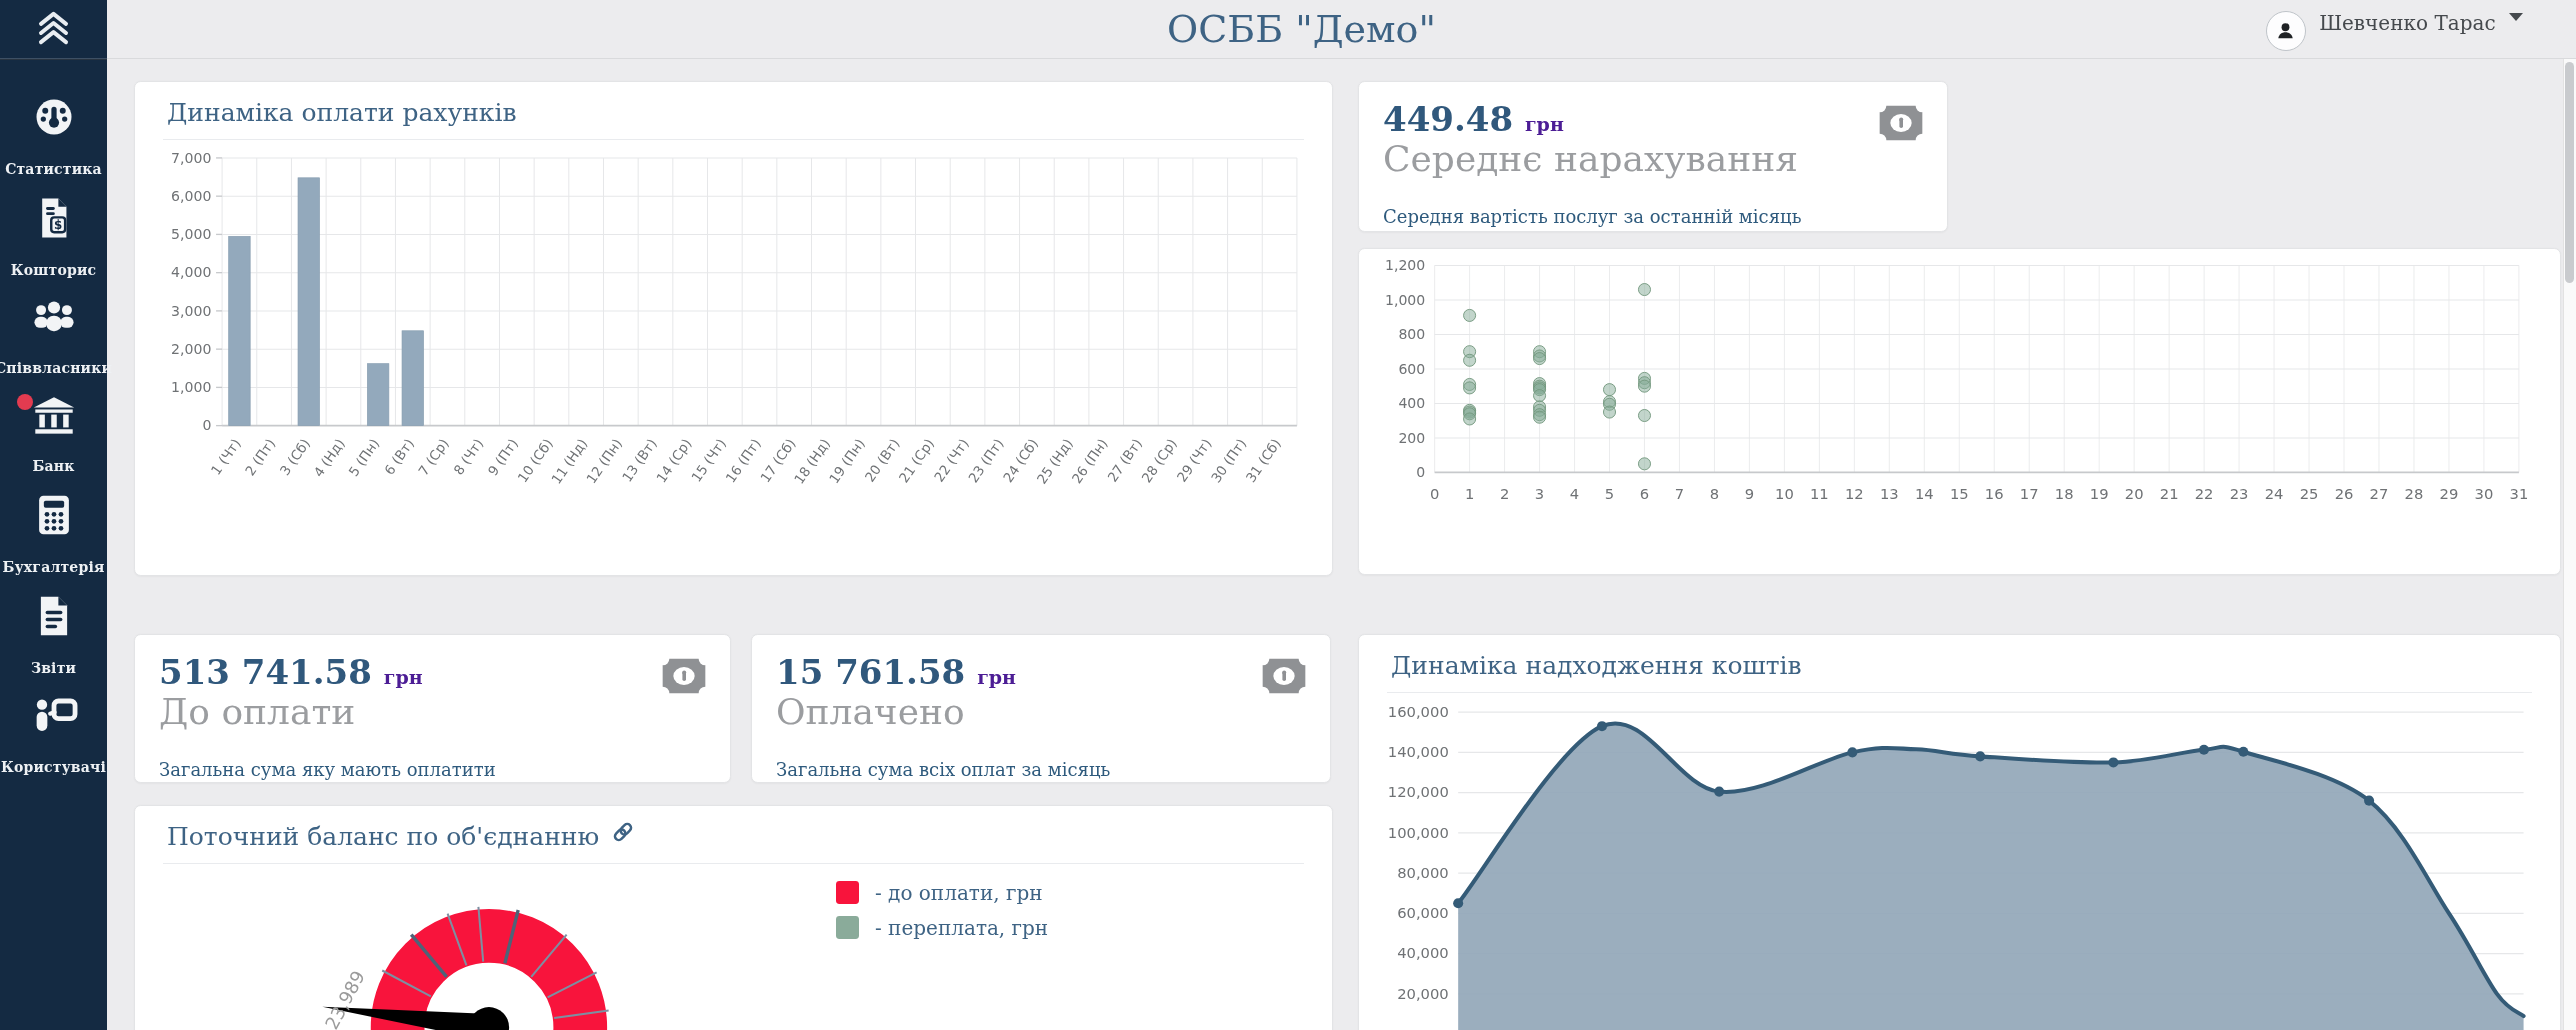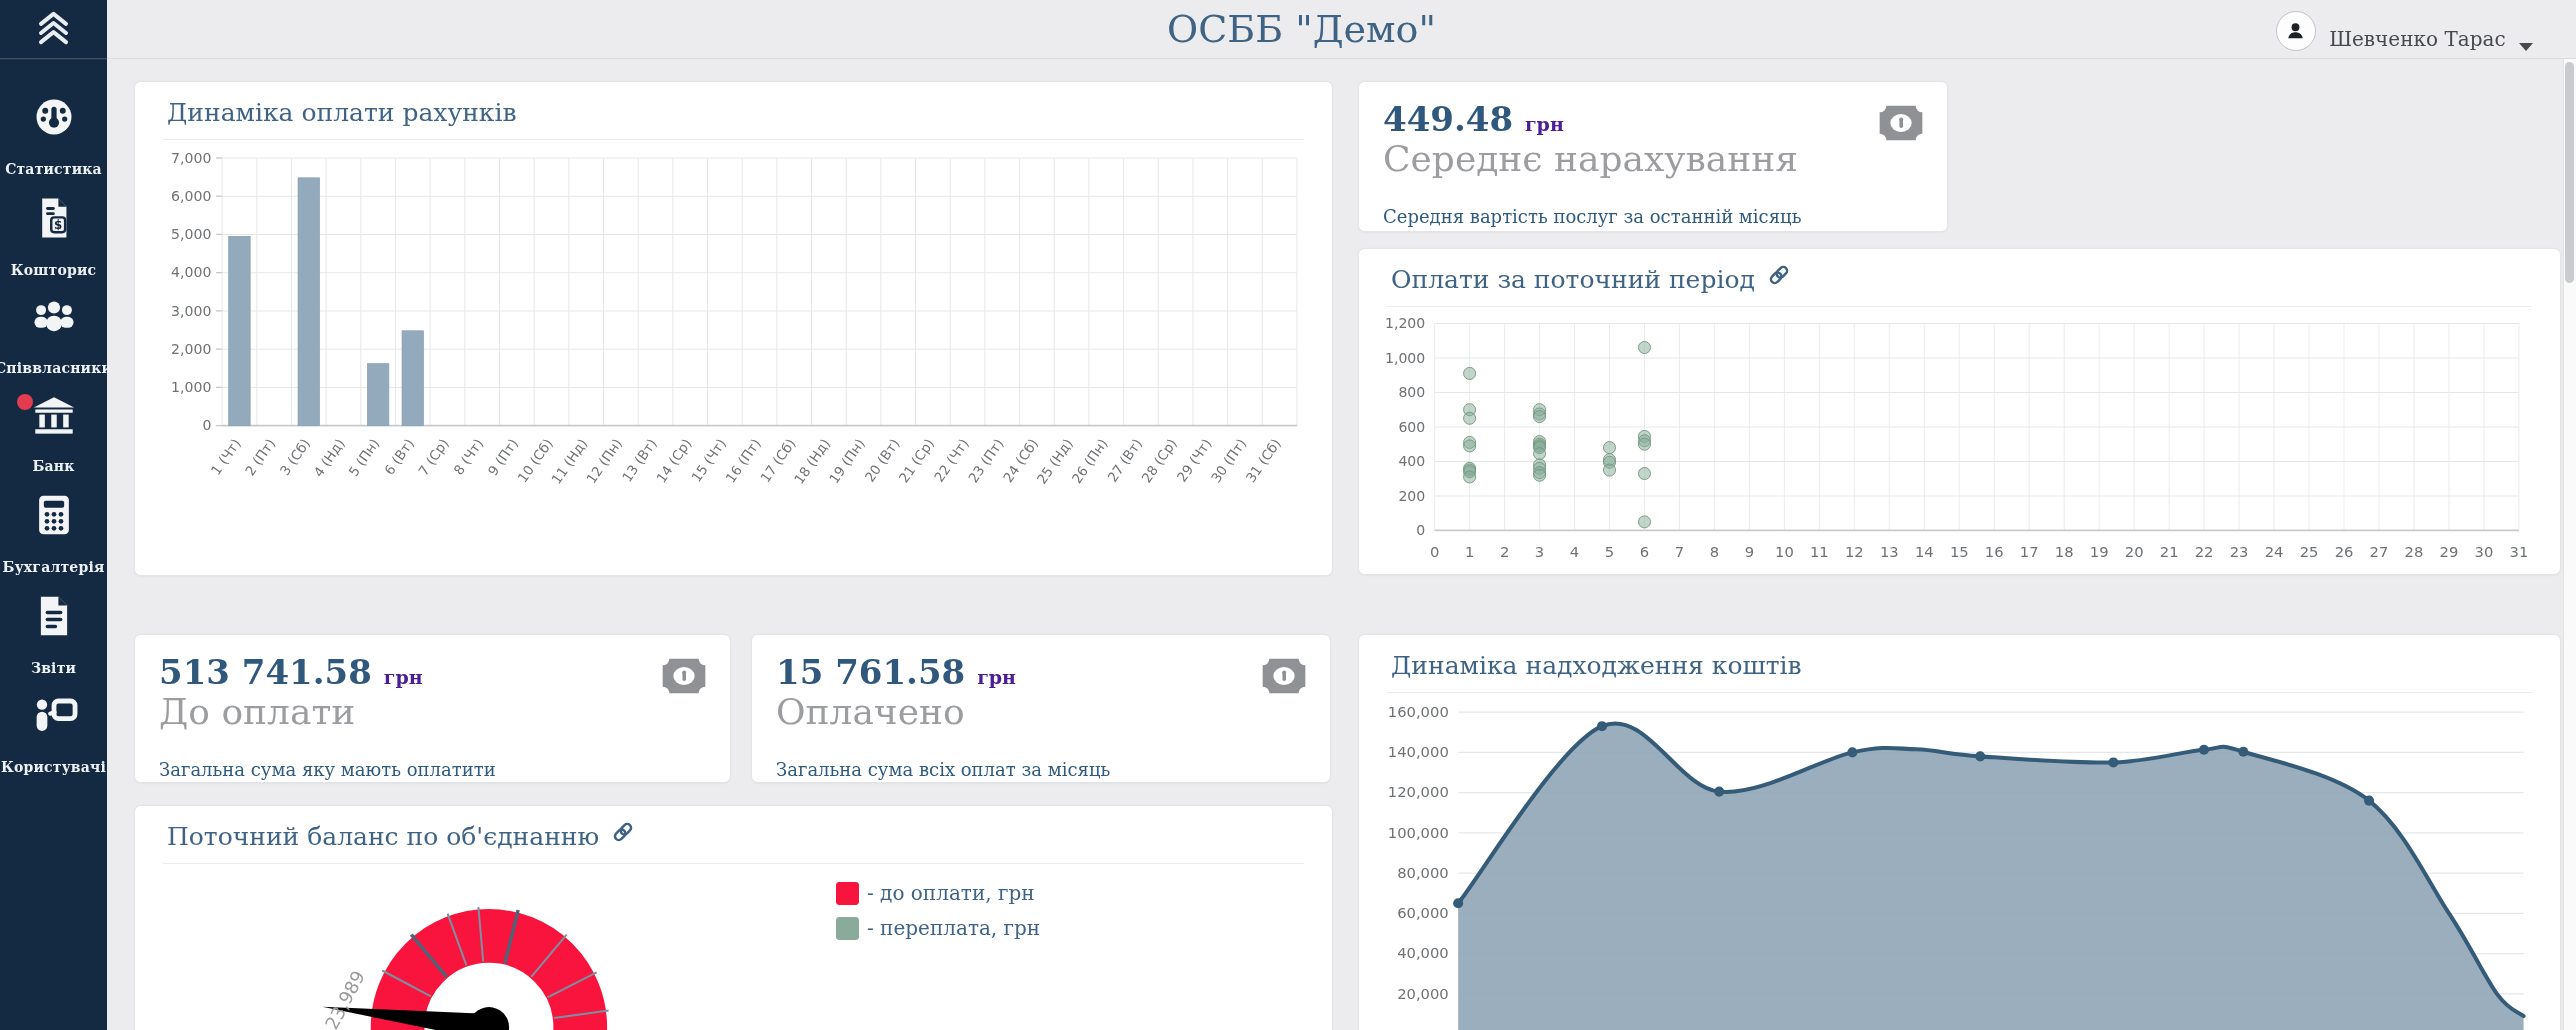--- a/index.html
+++ b/index.html
@@ -12,21 +12,21 @@
   .nav{display:flex;flex-direction:column;align-items:center;padding-top:27px;}
   .nav-item{position:relative;display:flex;flex-direction:column;align-items:center;gap:20px;
             width:107px;padding:9.4px 0 10.7px;cursor:pointer;text-decoration:none;}
   .nav-lb{font-size:14px;font-weight:bold;color:#eef1f4;letter-spacing:0.2px;}
   .badge-dot{position:absolute;left:17.4px;top:6.7px;width:16px;height:16px;border-radius:50%;background:#e33b50;}
   
   .header{position:absolute;left:107px;top:0;width:2469px;height:58px;background:#ececee;
           border-bottom:1.3px solid #d9dadc;z-index:4;}
   .page-title{position:absolute;left:953px;top:6.7px;width:483px;text-align:center;
               font-size:38px;color:#3e6384;font-weight:normal;margin:0;}
-  .user{position:absolute;right:43px;top:10.7px;display:flex;align-items:flex-end;gap:13.4px;cursor:pointer;}
+  .user{position:absolute;right:53px;top:10.7px;display:flex;align-items:flex-start;gap:13.4px;cursor:pointer;}
   .avatar{width:38px;height:38px;border-radius:50%;background:#fdfdfe;border:1.3px solid #bfc4c9;
           display:flex;align-items:center;justify-content:center;}
   .user-name{font-size:20px;color:#45494d;}
   .caret{width:0;height:0;border-left:7.4px solid transparent;border-right:7.4px solid transparent;
          border-top:8.7px solid #45494d;margin-top:2.7px;}
   
   .card{position:absolute;background:#fff;border:0.7px solid #e3e4e6;border-radius:6.7px;
         box-shadow:0 0.7px 2px rgba(0,0,0,.04);}
   .card-h{margin:0 28px;padding:16px 4px 12px;border-bottom:1.3px solid #e9ebee;
           display:flex;align-items:center;gap:12px;}
@@ -43,21 +43,21 @@
   .stat-avg-check{left:1969px;top:81px;width:590px;height:151px;}
   .stat-due{left:134px;top:634px;width:597px;height:149px;}
   .stat-paid{left:751px;top:634px;width:580px;height:149px;}
   .stat-val{font-size:34px;font-weight:bold;color:#30587c;line-height:1;}
   .stat-cur{font-size:19px;font-weight:bold;color:#4c1d95;}
   .stat-title{font-size:36px;color:#9b9da0;margin-top:3px;line-height:1.1;}
   .stat-desc{font-size:18px;color:#2e5a7d;margin-top:27px;}
   .stat-ic{position:absolute;right:24px;top:23px;}
   
   .legend{position:absolute;left:701px;top:75px;display:flex;flex-direction:column;gap:10.7px;}
-  .legend-row{display:flex;align-items:flex-end;gap:8px;}
+  .legend-row{display:flex;align-items:flex-start;gap:16px;}
   .legend-sq{width:23px;height:23px;border-radius:3.4px;}
   .legend-lb{font-size:20px;color:#3e6384;}
   .gauge-wrap{position:absolute;left:174px;top:56px;width:470px;height:309px;}
   
   .chart svg{display:block;}
   .chart{cursor:crosshair;}
   
   .scrollbar{position:absolute;right:0;top:0;width:12px;height:1030px;background:#fafafa;border-left:0.7px solid #e2e2e2;}
   .scroll-thumb{position:absolute;left:1.3px;top:62px;width:8.7px;height:221px;border-radius:4.7px;background:#c9cbce;}
 </style>
@@ -321,31 +321,20 @@
         <rect x="30.6" y="20" width="5.4" height="14.5" rx="2.7" fill="#8f9194"></rect>
         <circle cx="33.3" cy="21.8" r="3" fill="#8f9194"></circle>
       </svg>
     </span>
     <div class="stat-title">Середнє нарахування</div>
     <div class="stat-desc">Середня вартість послуг за останній місяць</div>
   </section>
 
 
   <section class="card card-scatter">
-    <div class="card-h">
-      <h2 class="card-title">Оплати за поточний період</h2>
-      <span class="link-ic">
-        <svg width="24" height="24" viewBox="0 0 24 24" fill="none" stroke="#3e6384" stroke-width="2.5">
-          <g transform="rotate(-45 12 12)">
-            <rect x="2.2" y="8.2" width="11.6" height="7.6" rx="3.8"></rect>
-            <rect x="10.2" y="8.2" width="11.6" height="7.6" rx="3.8"></rect>
-          </g>
-        </svg>
-      </span>
-    </div>
     <div class="card-b">
       <div class="chart" id="chart-scatter">
           <svg width="1158" height="258" viewBox="0 0 1726 385">
             <line x1="82" y1="14" x2="82" y2="323" stroke="#e6e7e9" stroke-width="1.2"></line>
             <text x="82" y="363" text-anchor="middle" font-size="22" fill="#6f7275" font-family="DejaVu Sans, sans-serif">0</text>
             <line x1="134.19354838709677" y1="14" x2="134.19354838709677" y2="323" stroke="#e6e7e9" stroke-width="1.2"></line>
             <text x="134.19354838709677" y="363" text-anchor="middle" font-size="22" fill="#6f7275" font-family="DejaVu Sans, sans-serif">1</text>
             <line x1="186.38709677419354" y1="14" x2="186.38709677419354" y2="323" stroke="#e6e7e9" stroke-width="1.2"></line>
             <text x="186.38709677419354" y="363" text-anchor="middle" font-size="22" fill="#6f7275" font-family="DejaVu Sans, sans-serif">2</text>
             <line x1="238.5806451612903" y1="14" x2="238.5806451612903" y2="323" stroke="#e6e7e9" stroke-width="1.2"></line>

